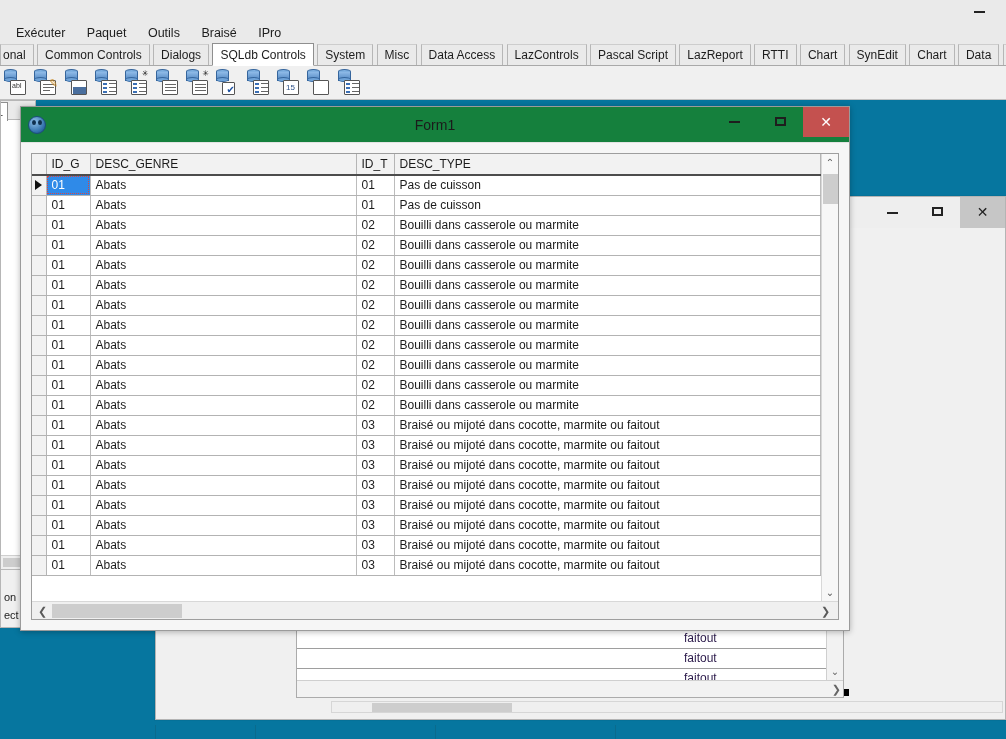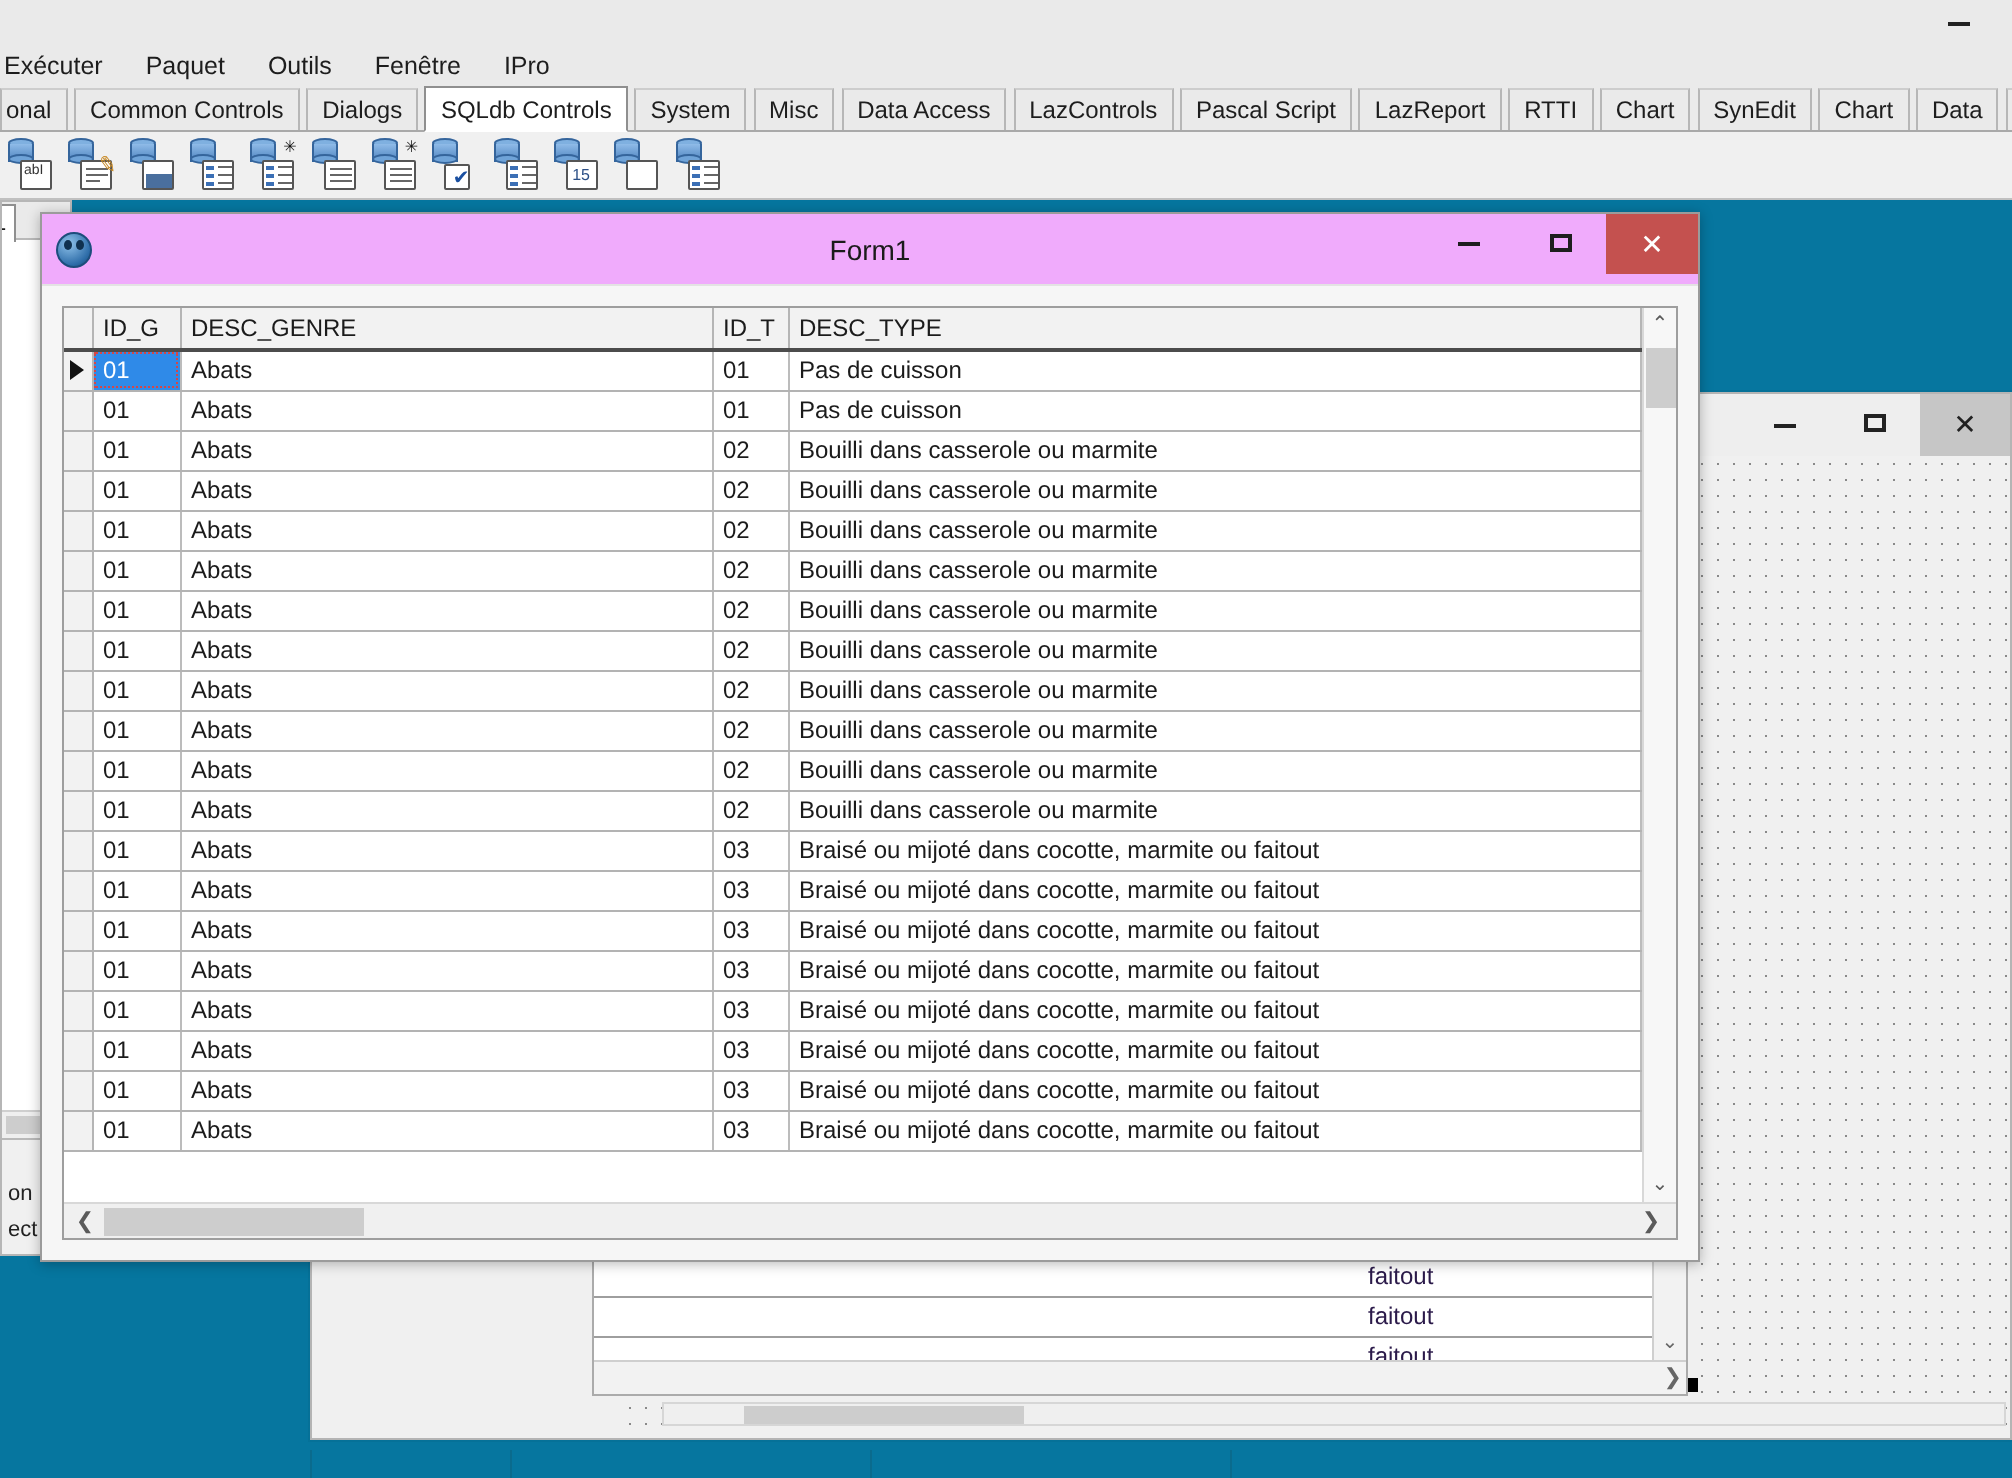--- a/index.html
+++ b/index.html
@@ -48,21 +48,21 @@
     display: inline-block; width: 11px; height: 2px; background: #222;
     vertical-align: 2px;
   }
   .ide-menu {
     height: 22px; line-height: 22px; padding-left: 0;
     background: #eaeaea; font-size: 12.5px; white-space: nowrap;
   }
   .ide-menu .mi {
     display: inline-block; padding: 0 9px; color: #1d1d1d; cursor: default;
   }
-  .ide-menu .mi:first-child { padding-left: 2px; }
+  .ide-menu .mi:first-child { padding-left: 16px; }
 
   
   .palette-tabs {
     position: relative; height: 22px; background: #eaeaea;
     white-space: nowrap; font-size: 12px;
     border-bottom: 1px solid #a9a9a9;
   }
   .palette-tabs .ptab {
     display: inline-block; height: 21px; line-height: 21px;
     padding: 0 7px; background: #eaeaea;
@@ -223,21 +223,21 @@
   }
 
   
   .form1 {
     position: absolute; left: 20px; top: 106px; width: 830px; height: 525px;
     background: #f6f6f6;
     border: 1px solid #9b9b9b;
     box-shadow: 0 1px 6px rgba(0,0,0,0.28);
   }
   .form1-title {
-    position: relative; height: 36px; background: #f0abfc;
+    position: relative; height: 36px; background: #15803d;
     border-bottom: 1px solid #e3e3e3;
   }
   .form1-title .icon {
     position: absolute; left: 7px; top: 9px; width: 18px; height: 18px;
     border-radius: 50%;
     background: radial-gradient(circle at 35% 30%, #8fc2ea, #2d6ca8 70%, #16456f);
     border: 1px solid #1d4d7c;
   }
   .form1-title .icon::before {
     content: ""; position: absolute; left: 3px; top: 3px;
@@ -440,21 +440,21 @@
 
   <div class="ide">
     <div class="ide-title">
       <span class="min-btn"><span class="min-glyph"></span></span>
     </div>
 
     <div class="ide-menu">
       <span class="mi">Exécuter</span>
       <span class="mi">Paquet</span>
       <span class="mi">Outils</span>
-      <span class="mi">Fenêtre</span>
+      <span class="mi">Braisé</span>
       <span class="mi">IPro</span>
     </div>
 
     <div class="palette-tabs">
       <span class="ptab clipped">onal</span>
       <span class="ptab">Common Controls</span>
       <span class="ptab">Dialogs</span>
       <span class="ptab active">SQLdb Controls</span>
       <span class="ptab">System</span>
       <span class="ptab">Misc</span>

